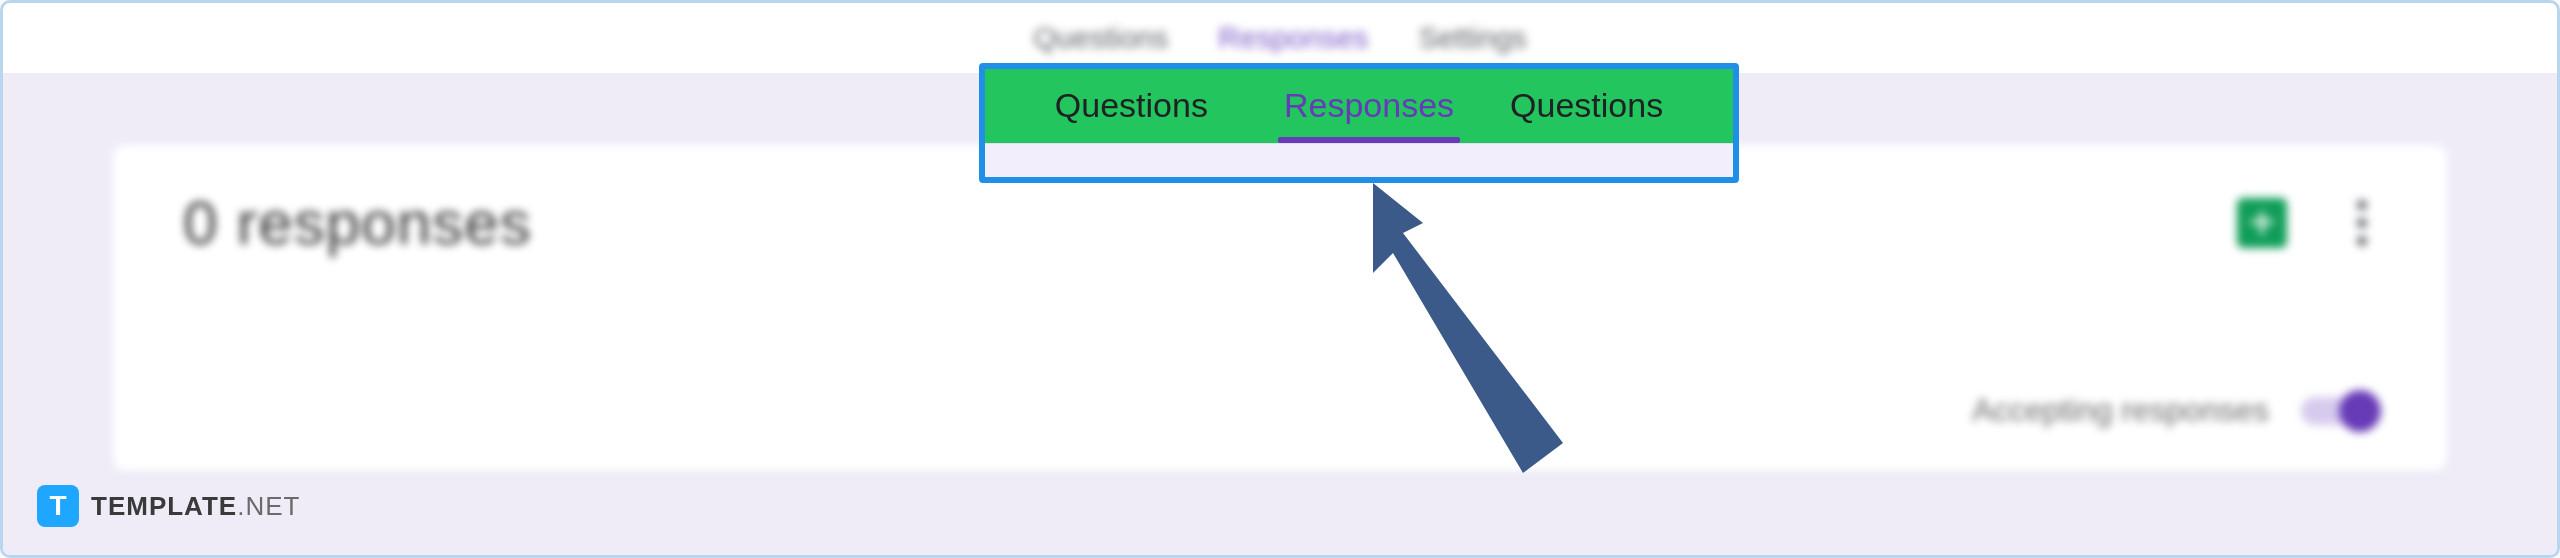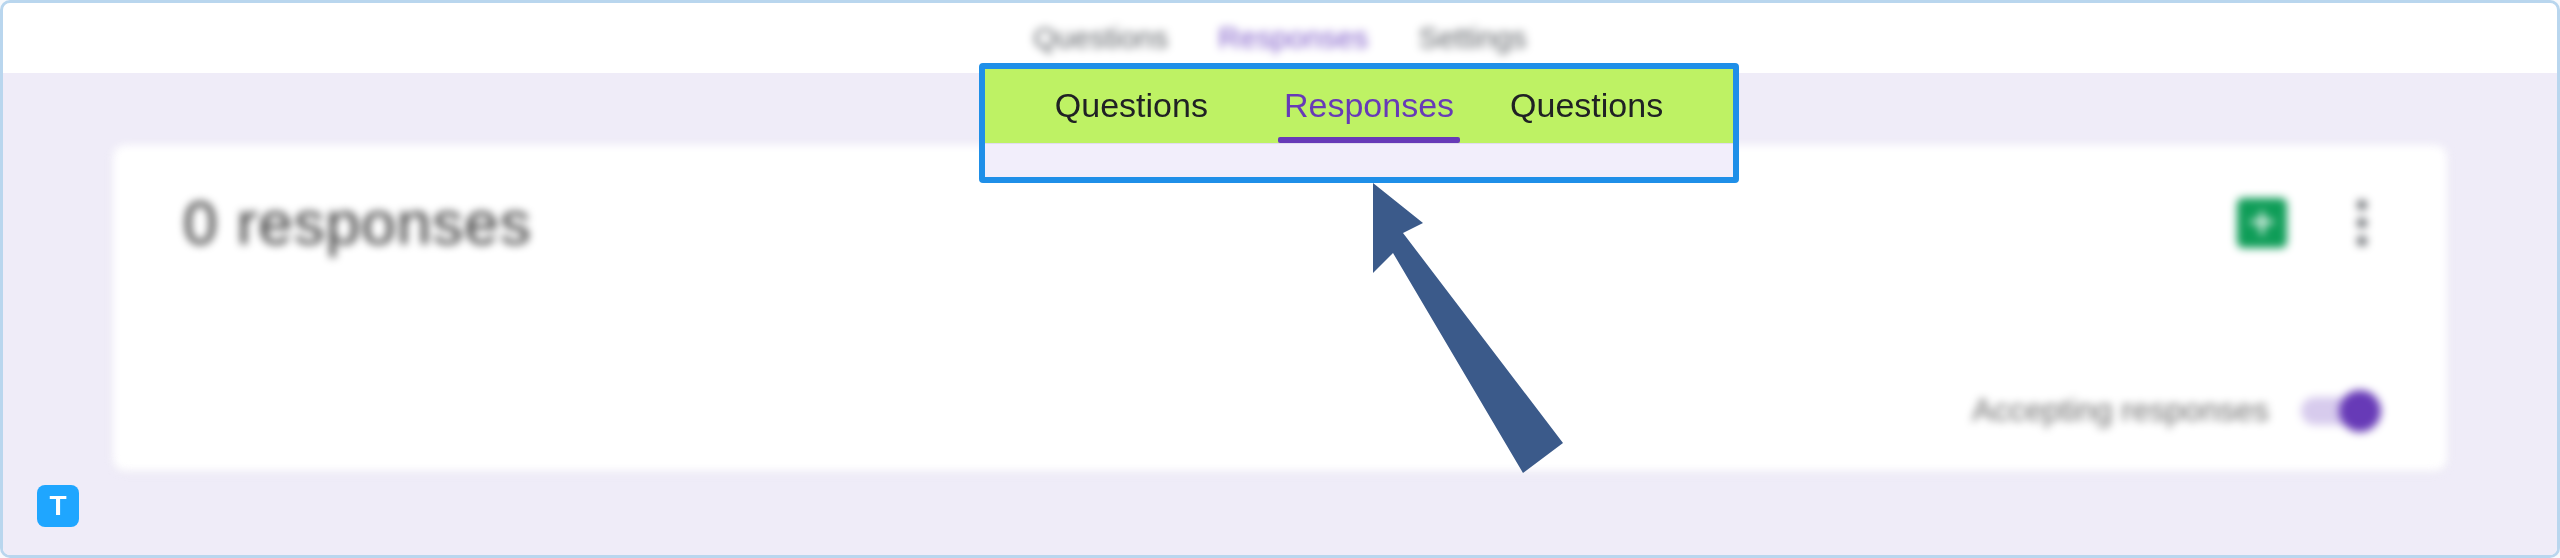--- a/index.html
+++ b/index.html
@@ -129,21 +129,21 @@
   }
   
   .callout {
     position: absolute;
     top: 60px;
     left: 976px;
     width: 760px;
     height: 120px;
     border: 6px solid #1f8fe8;
     border-radius: 4px;
-    background: #bef264;
+    background: #22c55e;
     display: flex;
     flex-direction: column;
     z-index: 50;
   }
   .callout-tabs {
     display: flex;
     justify-content: center;
     align-items: center;
     gap: 56px;
     height: 78px;
@@ -260,15 +260,18 @@
     </div>
     <div class="callout-strip"></div>
   </div>
 
   <svg class="arrow-svg" width="320" height="320" viewBox="0 0 320 320">
     <polygon points="40,0 90,40 70,50 230,260 190,290 60,70 40,90" fill="#3b5a8a"></polygon>
   </svg>
 
   <div class="watermark">
     <div class="watermark-icon">T</div>
+    <div class="watermark-text">
+      <span>TEMPLATE</span><span class="net">.NET</span>
+    </div>
   </div>
 
 </div>
 
 </body></html>

